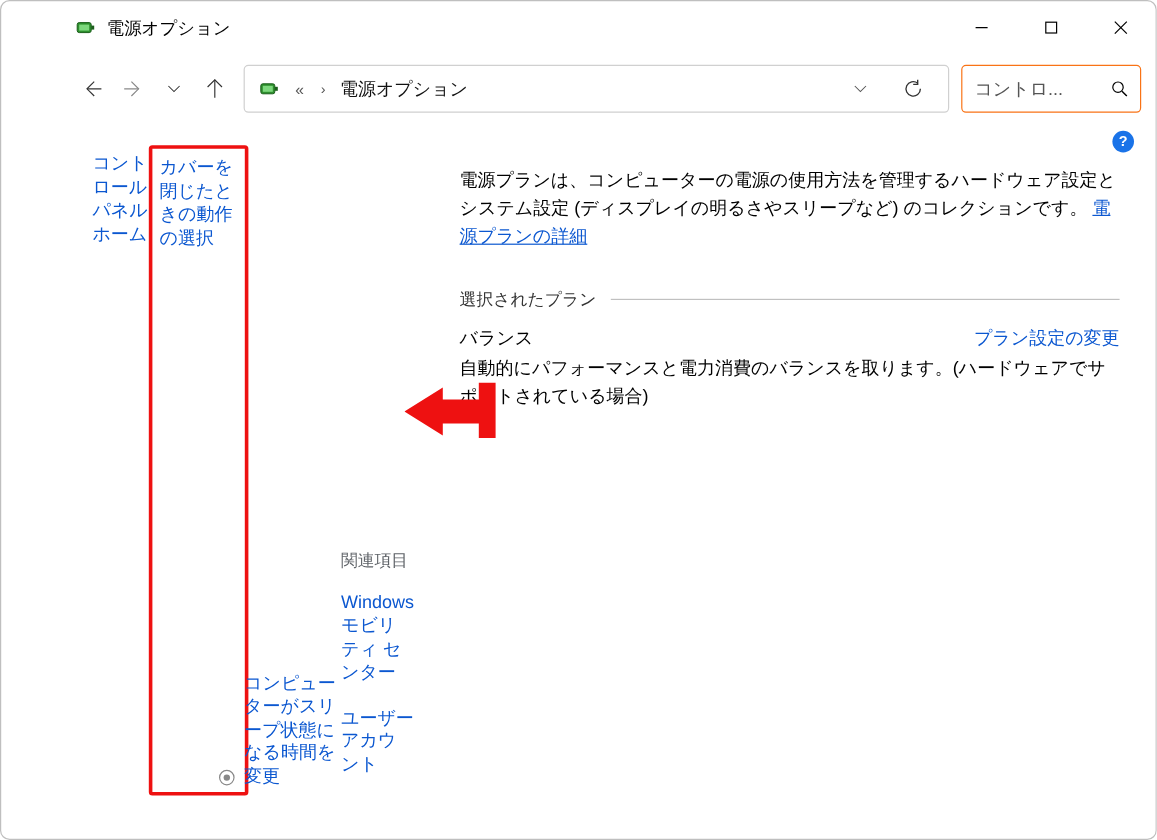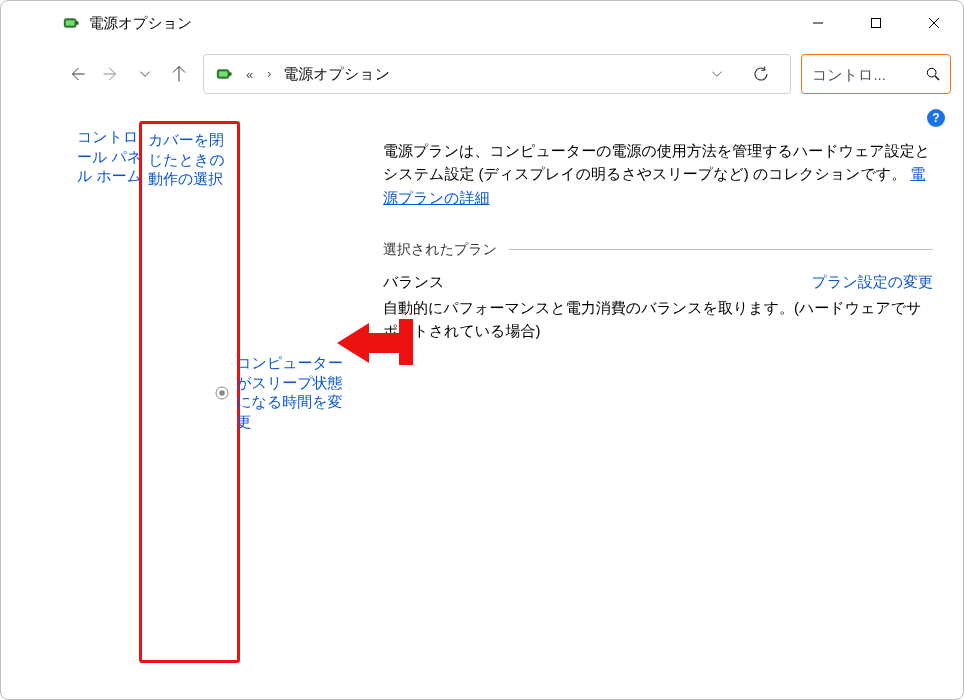--- a/index.html
+++ b/index.html
@@ -115,21 +115,21 @@
     display:flex; flex-direction:row;
     gap:0;
   }
   .leftnav a.link, .leftnav .link {
     color:#0b57d0; text-decoration:none;
     font-size:15px; line-height:1.3;
     cursor:default;
   }
   .leftnav .link-block { margin-bottom: 18px; }
   .leftnav .home-link { margin-bottom: 26px; }
-  .leftnav .with-icon { display:flex; align-items:center; gap:6px; }
+  .leftnav .with-icon { display:flex; align-items:flex-end; gap:6px; }
   .leftnav .dim-icon { width:18px; height:18px; margin-top:2px; display:flex; align-items:center; justify-content:center; }
 
   .highlight-box {
     border: 3px solid #e11; border-radius:3px;
     padding: 6px 6px;
     margin: -6px -2px 12px -8px;
   }
 
   .related-section { margin-top:auto; padding-top:80px; padding-bottom:10px; }
   .related-heading { color:#5f6368; font-size:14px; margin-bottom:16px; }
@@ -279,20 +279,29 @@
       <div class="link-block with-icon" style="margin-left:-24px;">
         <div class="dim-icon">
           <svg viewBox="0 0 24 24" width="16" height="16">
               <circle cx="12" cy="12" r="9" fill="none" stroke="#888" stroke-width="1.5"></circle>
               <circle cx="12" cy="12" r="4" fill="#888"></circle>
             </svg>
         </div>
         <a class="link">コンピューターがスリープ状態になる時間を変更</a>
       </div>
 
+      <div class="related-section">
+        <div class="related-heading">関連項目</div>
+        <div class="link-block">
+          <a class="link">Windows モビリティ センター</a>
+        </div>
+        <div class="link-block">
+          <a class="link">ユーザー アカウント</a>
+        </div>
+      </div>
     </div>
 
     <div class="main">
       <p class="desc">
         <span>電源プランは、コンピューターの電源の使用方法を管理するハードウェア設定とシステム設定 (ディスプレイの明るさやスリープなど) のコレクションです。</span>
         <a>電源プランの詳細</a>
       </p>
 
       <div class="section-label">
         <span>選択されたプラン</span>

